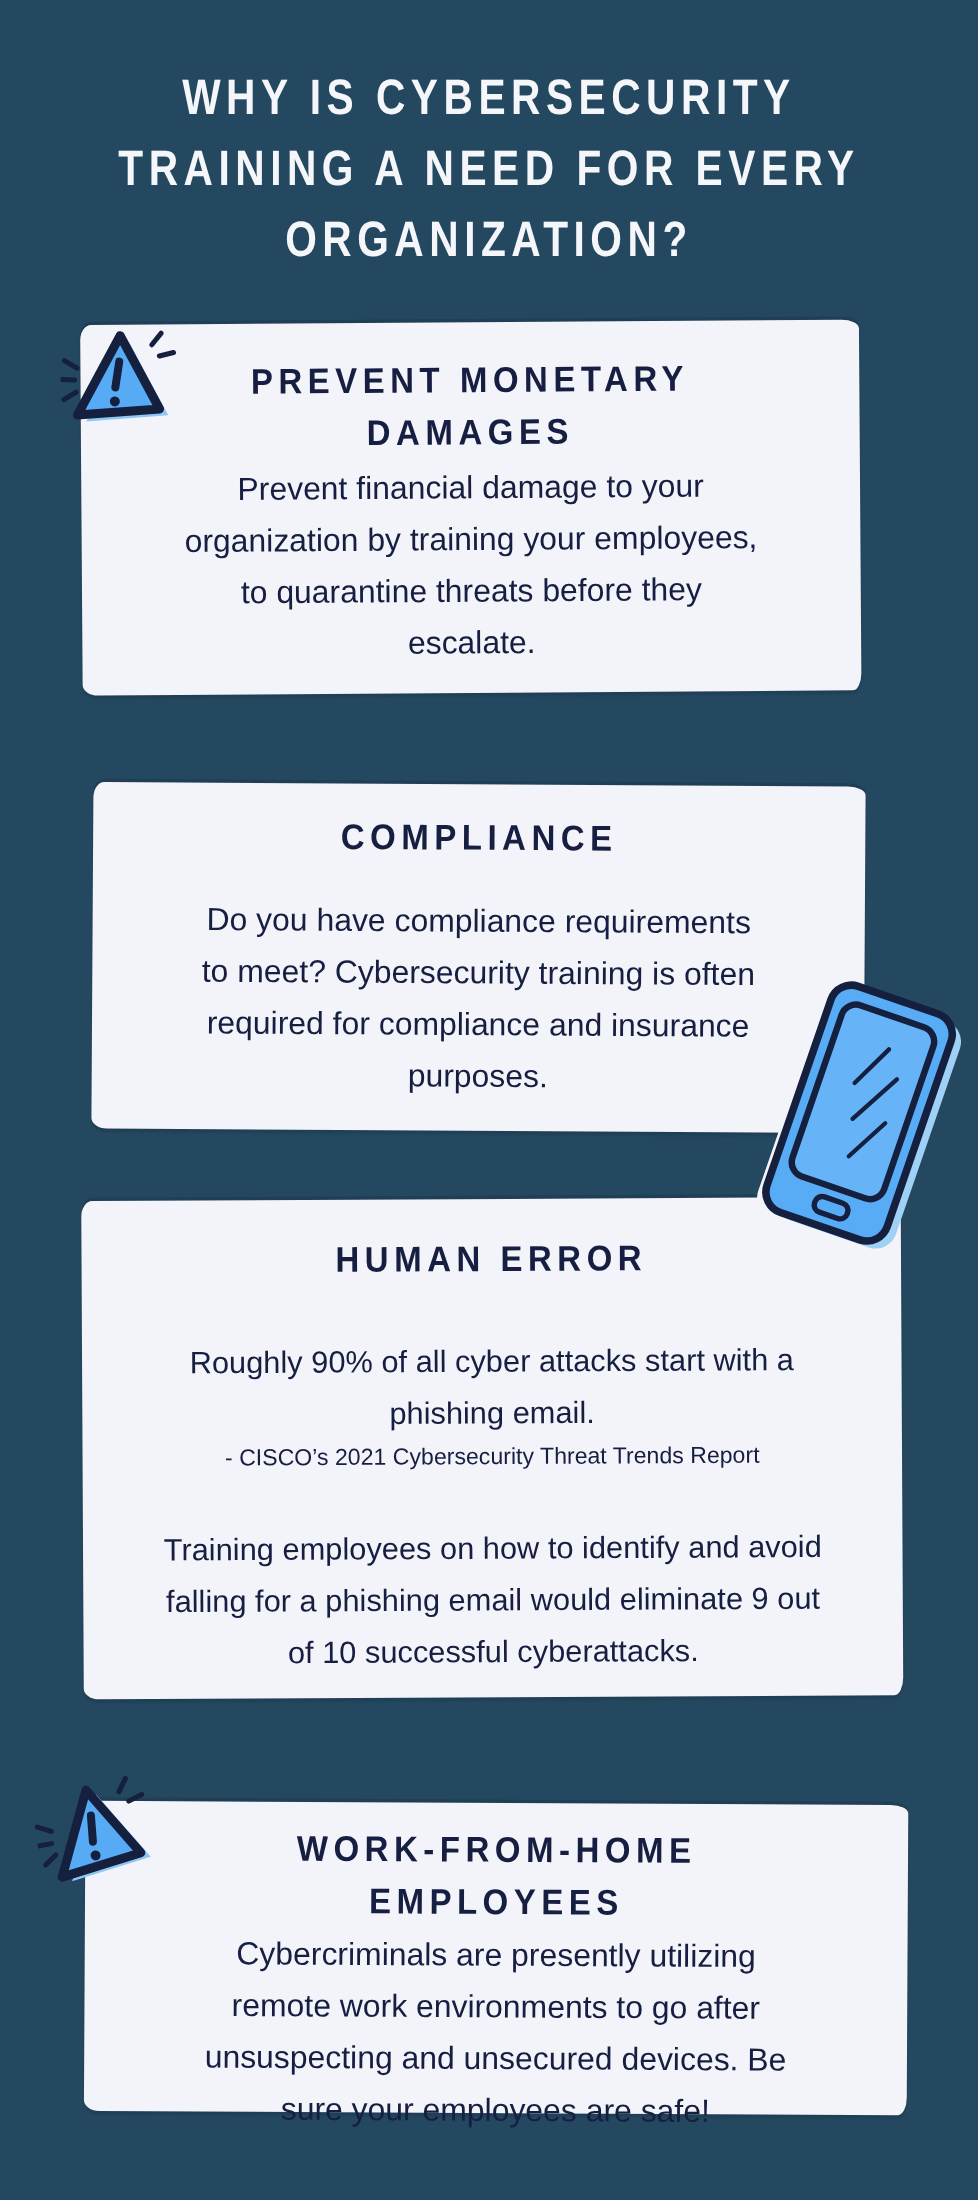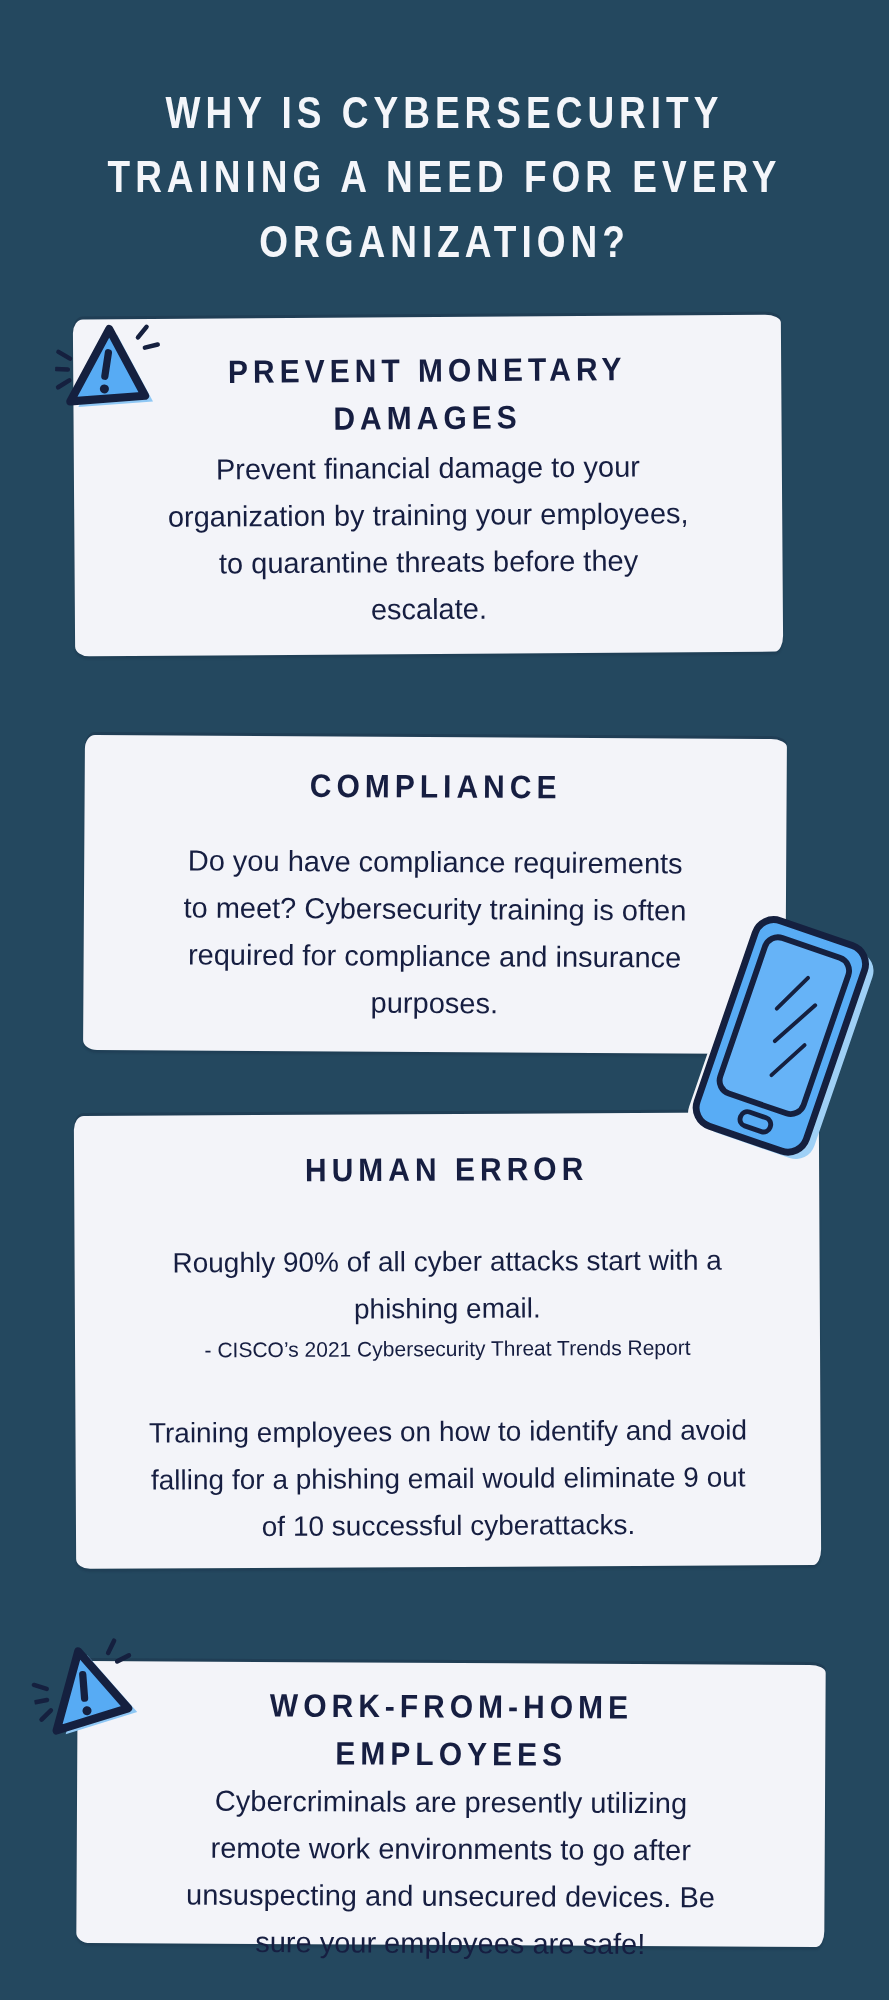--- a/index.html
+++ b/index.html
@@ -4,21 +4,21 @@
 <style>
   * { margin:0; padding:0; box-sizing:border-box; }
   html,body { width:889px; }
   body {
     height:2000px;
     position:relative;
     overflow:hidden;
     background:#24485f;
     font-family:"Liberation Sans", sans-serif;
   }
-  .poster { position:absolute; inset:0;margin-top:24px; }
+  .poster { position:absolute; inset:0; }
 
   .page-title {
     position:absolute;
     top:56px; left:0; right:0;
     text-align:center;
     color:#f4f6fa;
     font-size:37px;
     font-weight:bold;
     letter-spacing:5px;
     line-height:53px;

